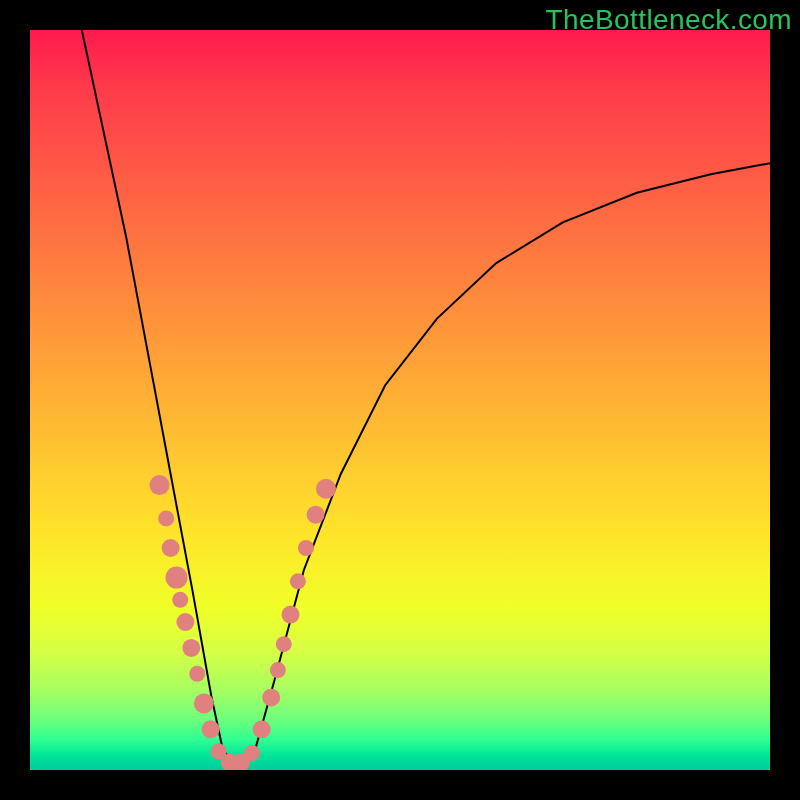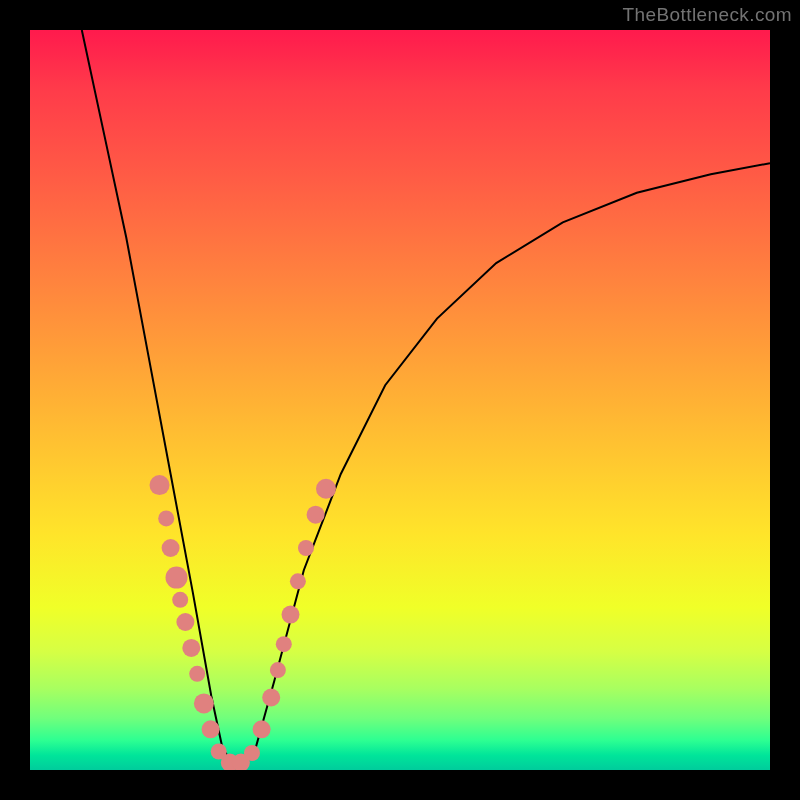--- a/index.html
+++ b/index.html
@@ -40,22 +40,22 @@
       #2dff92 96%,
       #00e59a 98%,
       #00cc9c 100%
     );
     overflow: hidden;
   }
   .watermark {
     position: absolute;
     top: 4px;
     right: 8px;
-    color: #737373;
-    font-size: 19px;
+    color: #22c55e;
+    font-size: 28px;
     letter-spacing: 0.4px;
     font-weight: 500;
     z-index: 5;
     user-select: none;
   }
   svg.curve {
     position: absolute;
     left: 0;
     top: 0;
     width: 740px;

